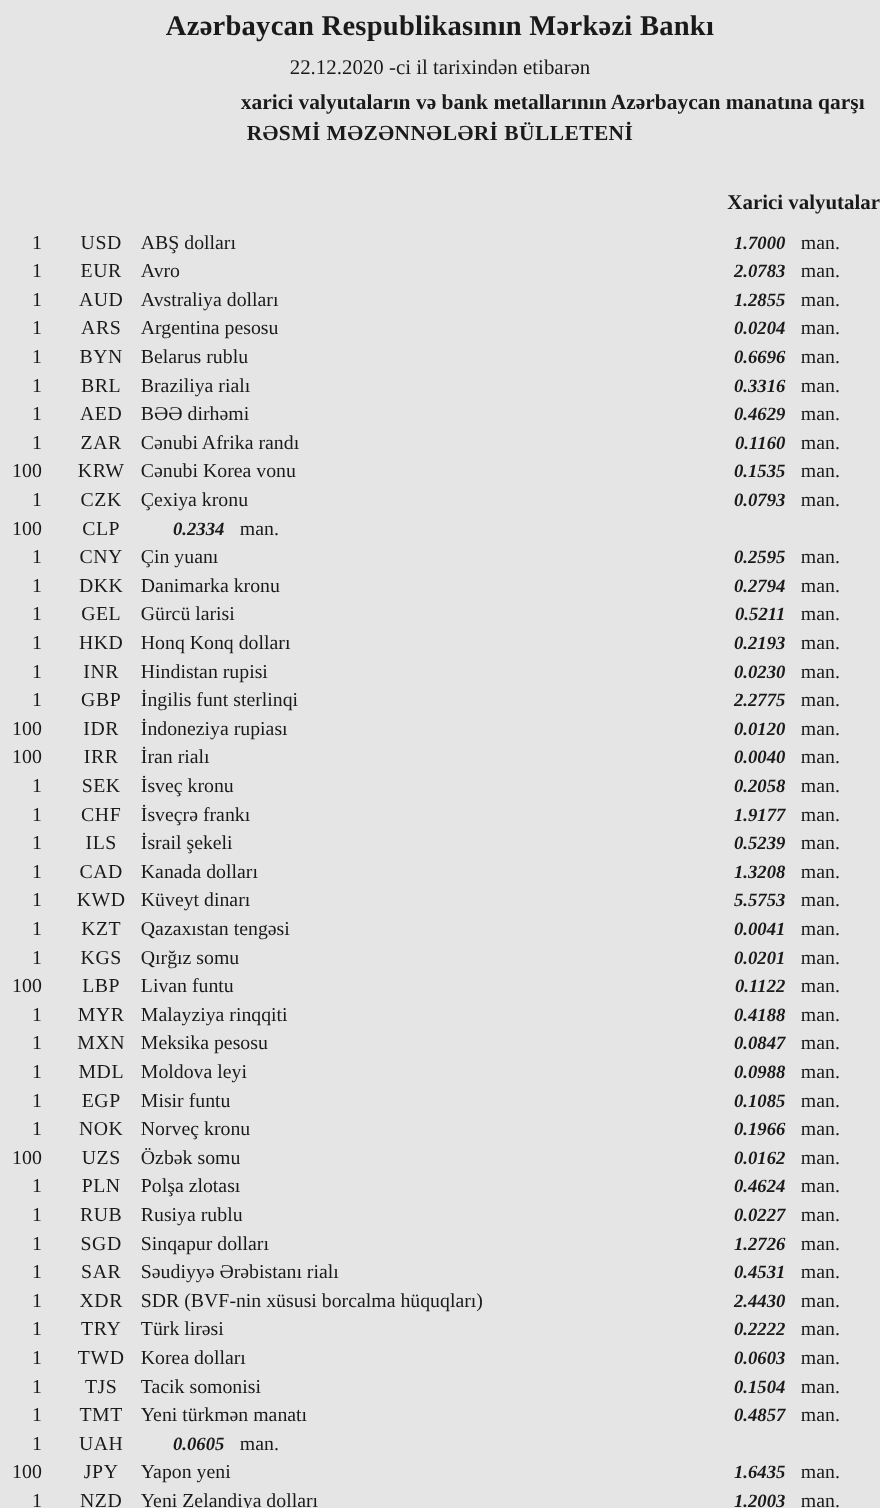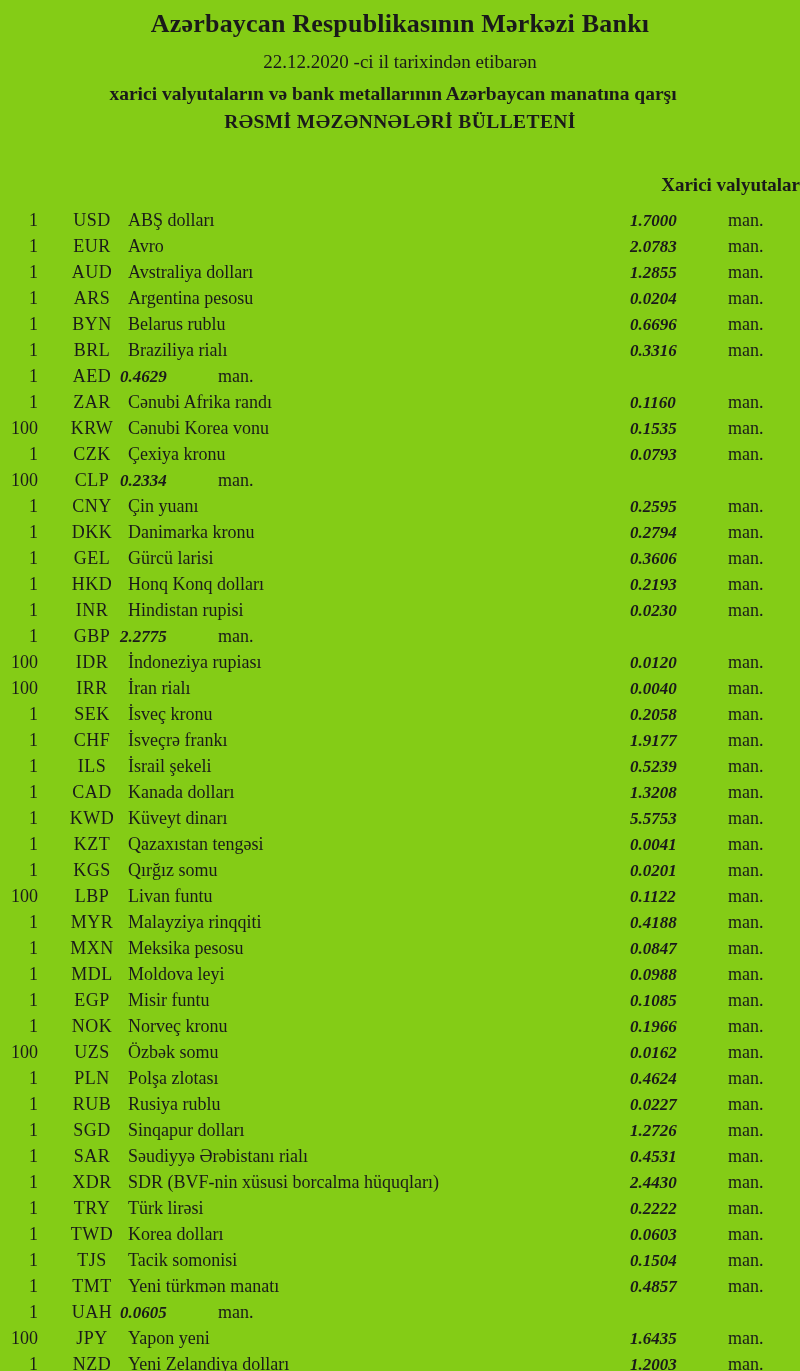--- a/index.html
+++ b/index.html
@@ -7,39 +7,40 @@
     width: 800px;
     background: #ffffff;
     font-family: "Liberation Serif", "DejaVu Serif", serif;
     color: #1a1a1a;
     -webkit-font-smoothing: antialiased;
   }
   .page {
     position: relative;
     width: 800px;
     height: 1371px;
-    background: #84cc16;
+    background: #e5e5e5;
     overflow: hidden;
   }
   header { text-align: center; padding-top: 9px; }
   .title {
     font-size: 26px;
     font-weight: bold;
     margin: 0 0 12px 0;
     letter-spacing: 0.2px;
   }
   .date-line {
     font-size: 19px;
     font-weight: normal;
     margin: 0 0 10px 0;
   }
   .subtitle {
     font-size: 19.5px;
     font-weight: bold;
     margin: 0 14px 6px 0;
+    text-align: right;
   }
   .bulletin-title {
     font-size: 19.5px;
     font-weight: bold;
     margin: 4px;
     letter-spacing: 0.4px;
   }
   .section-title {
     text-align: right;
     font-size: 19px;
@@ -51,21 +52,21 @@
     display: flex;
     align-items: baseline;
     height: 26px;
     line-height: 26px;
     font-size: 18px;
     white-space: nowrap;
   }
   .qty   { flex: none; width: 30px; text-align: right; }
   .code  { flex: none; width: 56px; margin-left: 26px; text-align: center; letter-spacing: 0.5px; }
   .name  { flex: 1; padding-left: 8px; overflow: hidden; }
-  .rate  { flex: none; width: 84px; font-weight: bold; font-style: italic; font-size: 17px; }
+  .rate  { flex: none; width: 84px; text-align: right; font-weight: bold; font-style: italic; font-size: 17px; }
   .unit  { flex: none; width: 44px; margin-left: 14px; }
 </style>
 </head>
 <body>
 
 <div class="page">
 
   <header>
     <h1 class="title">Azərbaycan Respublikasının Mərkəzi Bankı</h1>
     <p class="date-line">22.12.2020 -ci il tarixindən etibarən</p>
@@ -120,20 +121,21 @@
     <span class="qty">1</span>
     <span class="code">BRL</span>
     <span class="name">Braziliya rialı</span>
     <span class="rate">0.3316</span>
     <span class="unit">man.</span>
   </div>
 
   <div class="row">
     <span class="qty">1</span>
     <span class="code">AED</span>
+    <span class="name">BƏƏ dirhəmi</span>
     <span class="rate">0.4629</span>
     <span class="unit">man.</span>
   </div>
 
   <div class="row">
     <span class="qty">1</span>
     <span class="code">ZAR</span>
     <span class="name">Cənubi Afrika randı</span>
     <span class="rate">0.1160</span>
     <span class="unit">man.</span>
@@ -175,21 +177,21 @@
     <span class="code">DKK</span>
     <span class="name">Danimarka kronu</span>
     <span class="rate">0.2794</span>
     <span class="unit">man.</span>
   </div>
 
   <div class="row">
     <span class="qty">1</span>
     <span class="code">GEL</span>
     <span class="name">Gürcü larisi</span>
-    <span class="rate">0.3606</span>
+    <span class="rate">0.5211</span>
     <span class="unit">man.</span>
   </div>
 
   <div class="row">
     <span class="qty">1</span>
     <span class="code">HKD</span>
     <span class="name">Honq Konq dolları</span>
     <span class="rate">0.2193</span>
     <span class="unit">man.</span>
   </div>
@@ -198,20 +200,21 @@
     <span class="qty">1</span>
     <span class="code">INR</span>
     <span class="name">Hindistan rupisi</span>
     <span class="rate">0.0230</span>
     <span class="unit">man.</span>
   </div>
 
   <div class="row">
     <span class="qty">1</span>
     <span class="code">GBP</span>
+    <span class="name">İngilis funt sterlinqi</span>
     <span class="rate">2.2775</span>
     <span class="unit">man.</span>
   </div>
 
   <div class="row">
     <span class="qty">100</span>
     <span class="code">IDR</span>
     <span class="name">İndoneziya rupiası</span>
     <span class="rate">0.0120</span>
     <span class="unit">man.</span>

